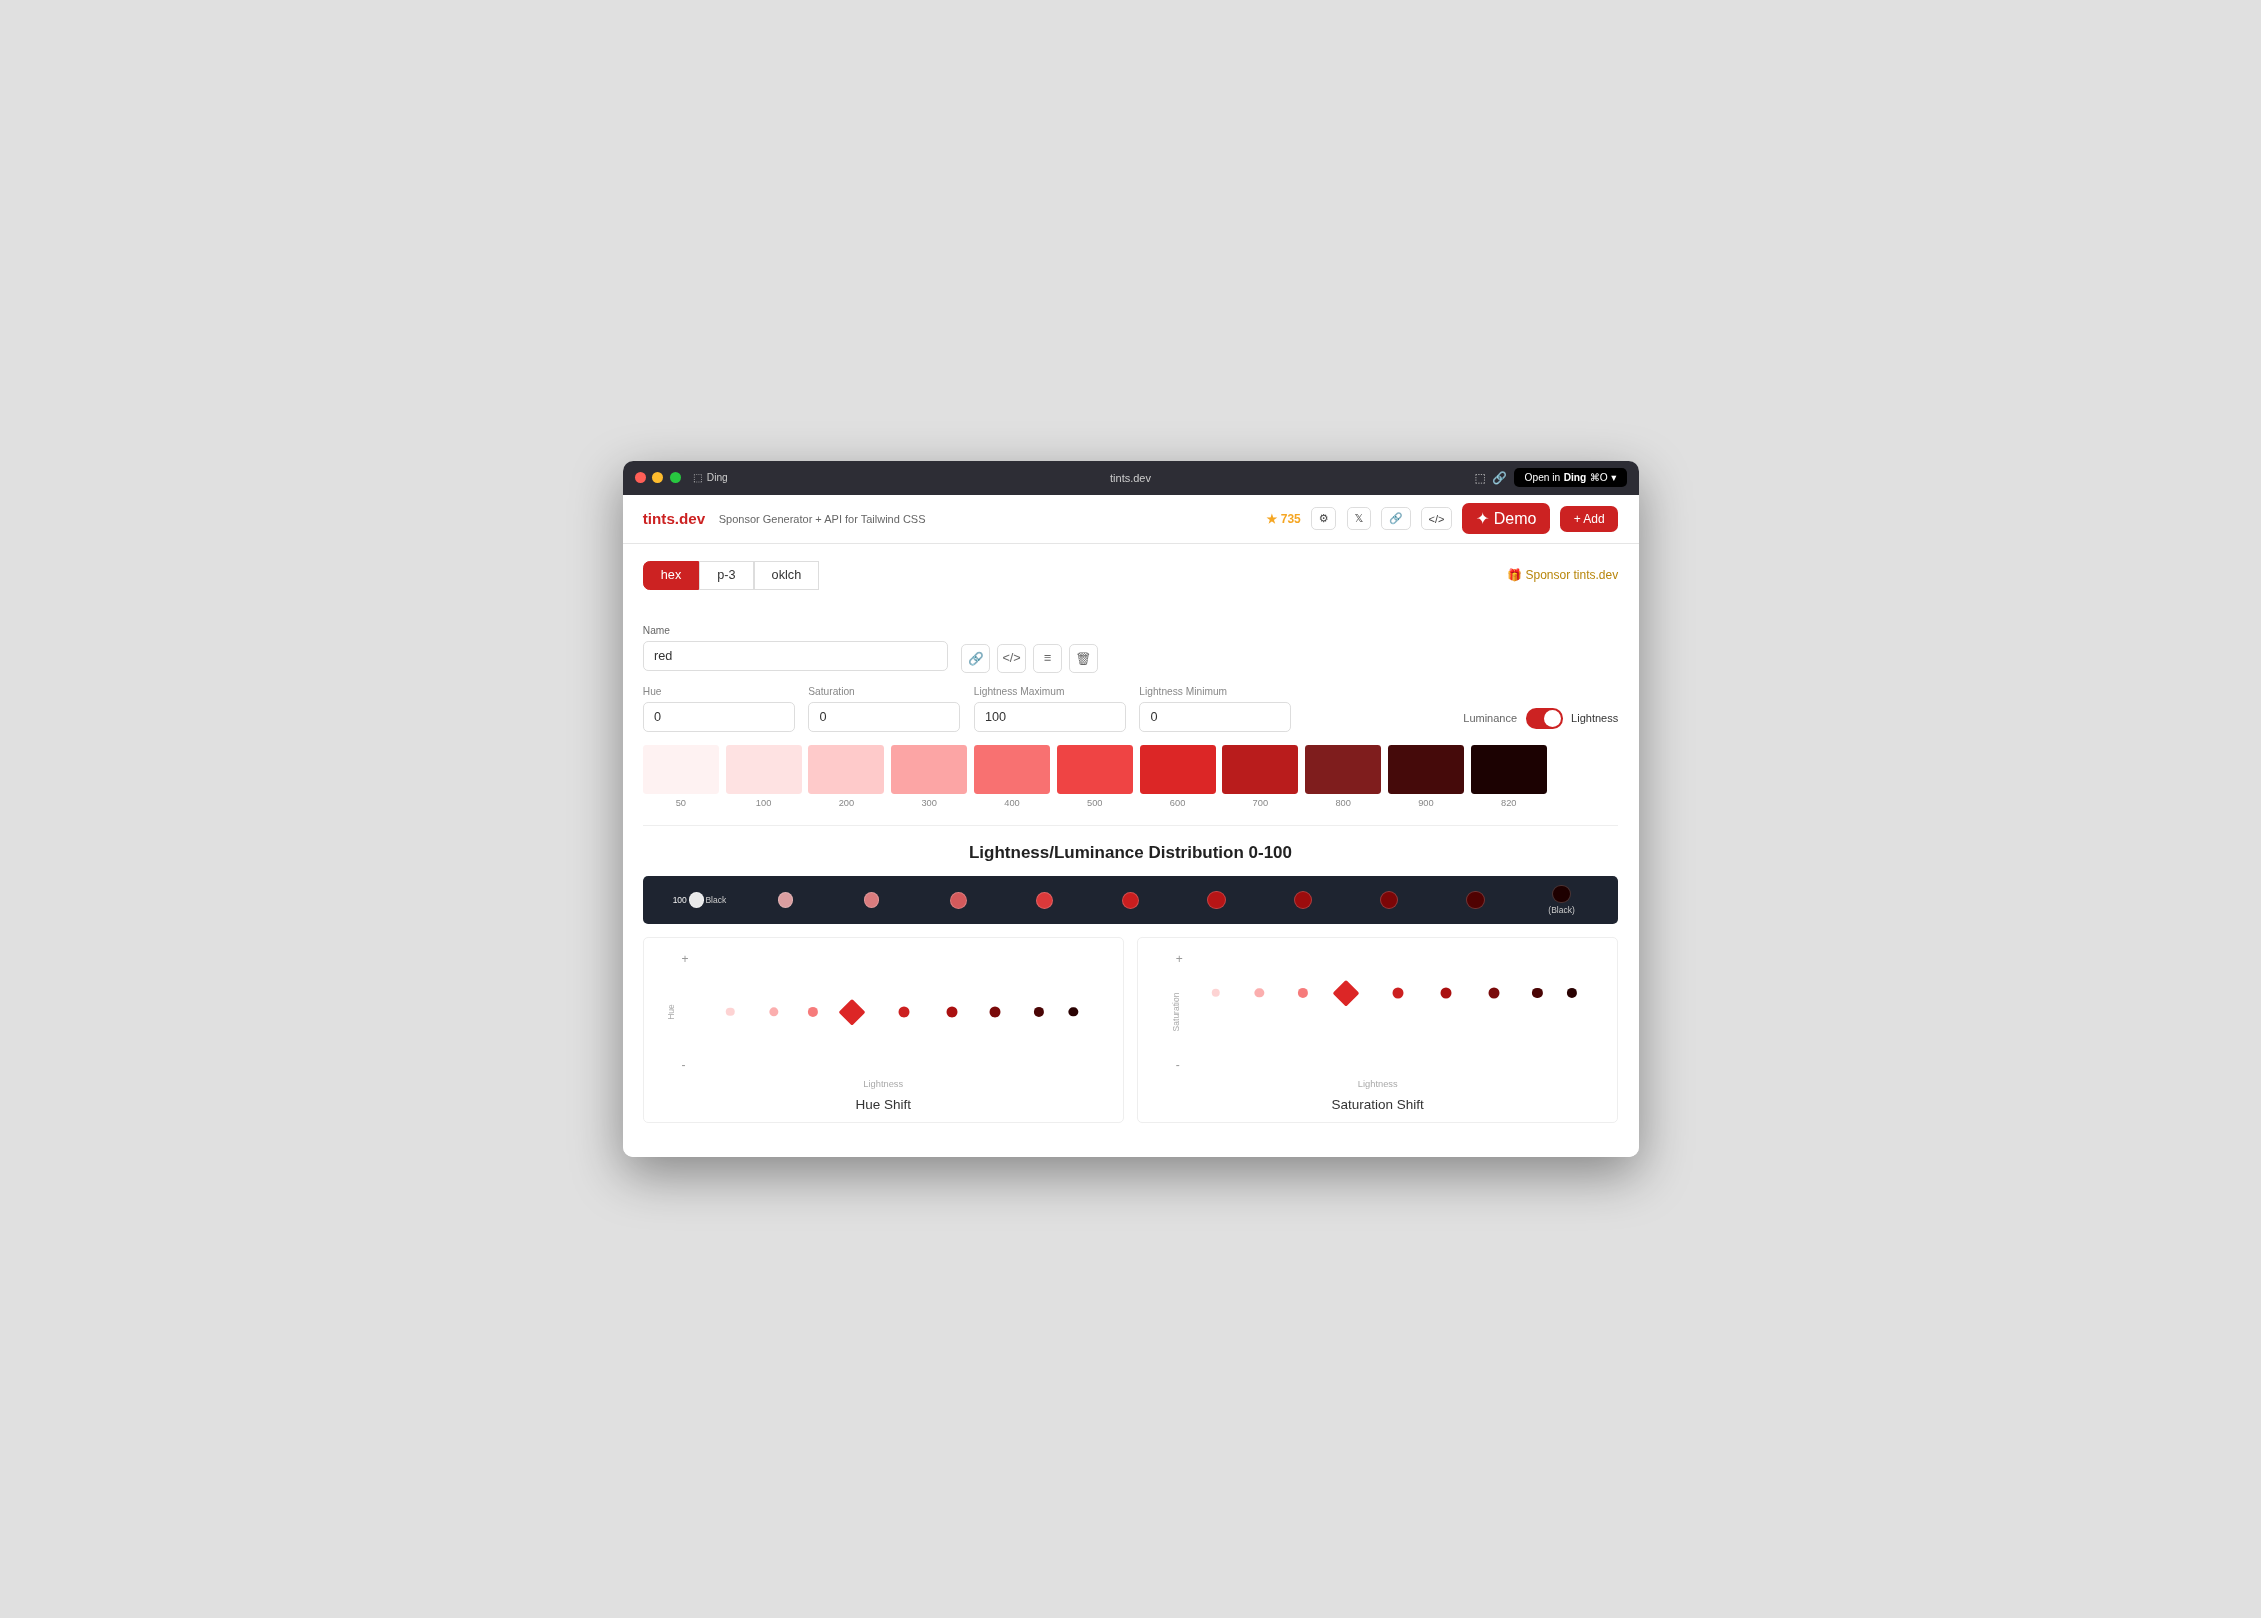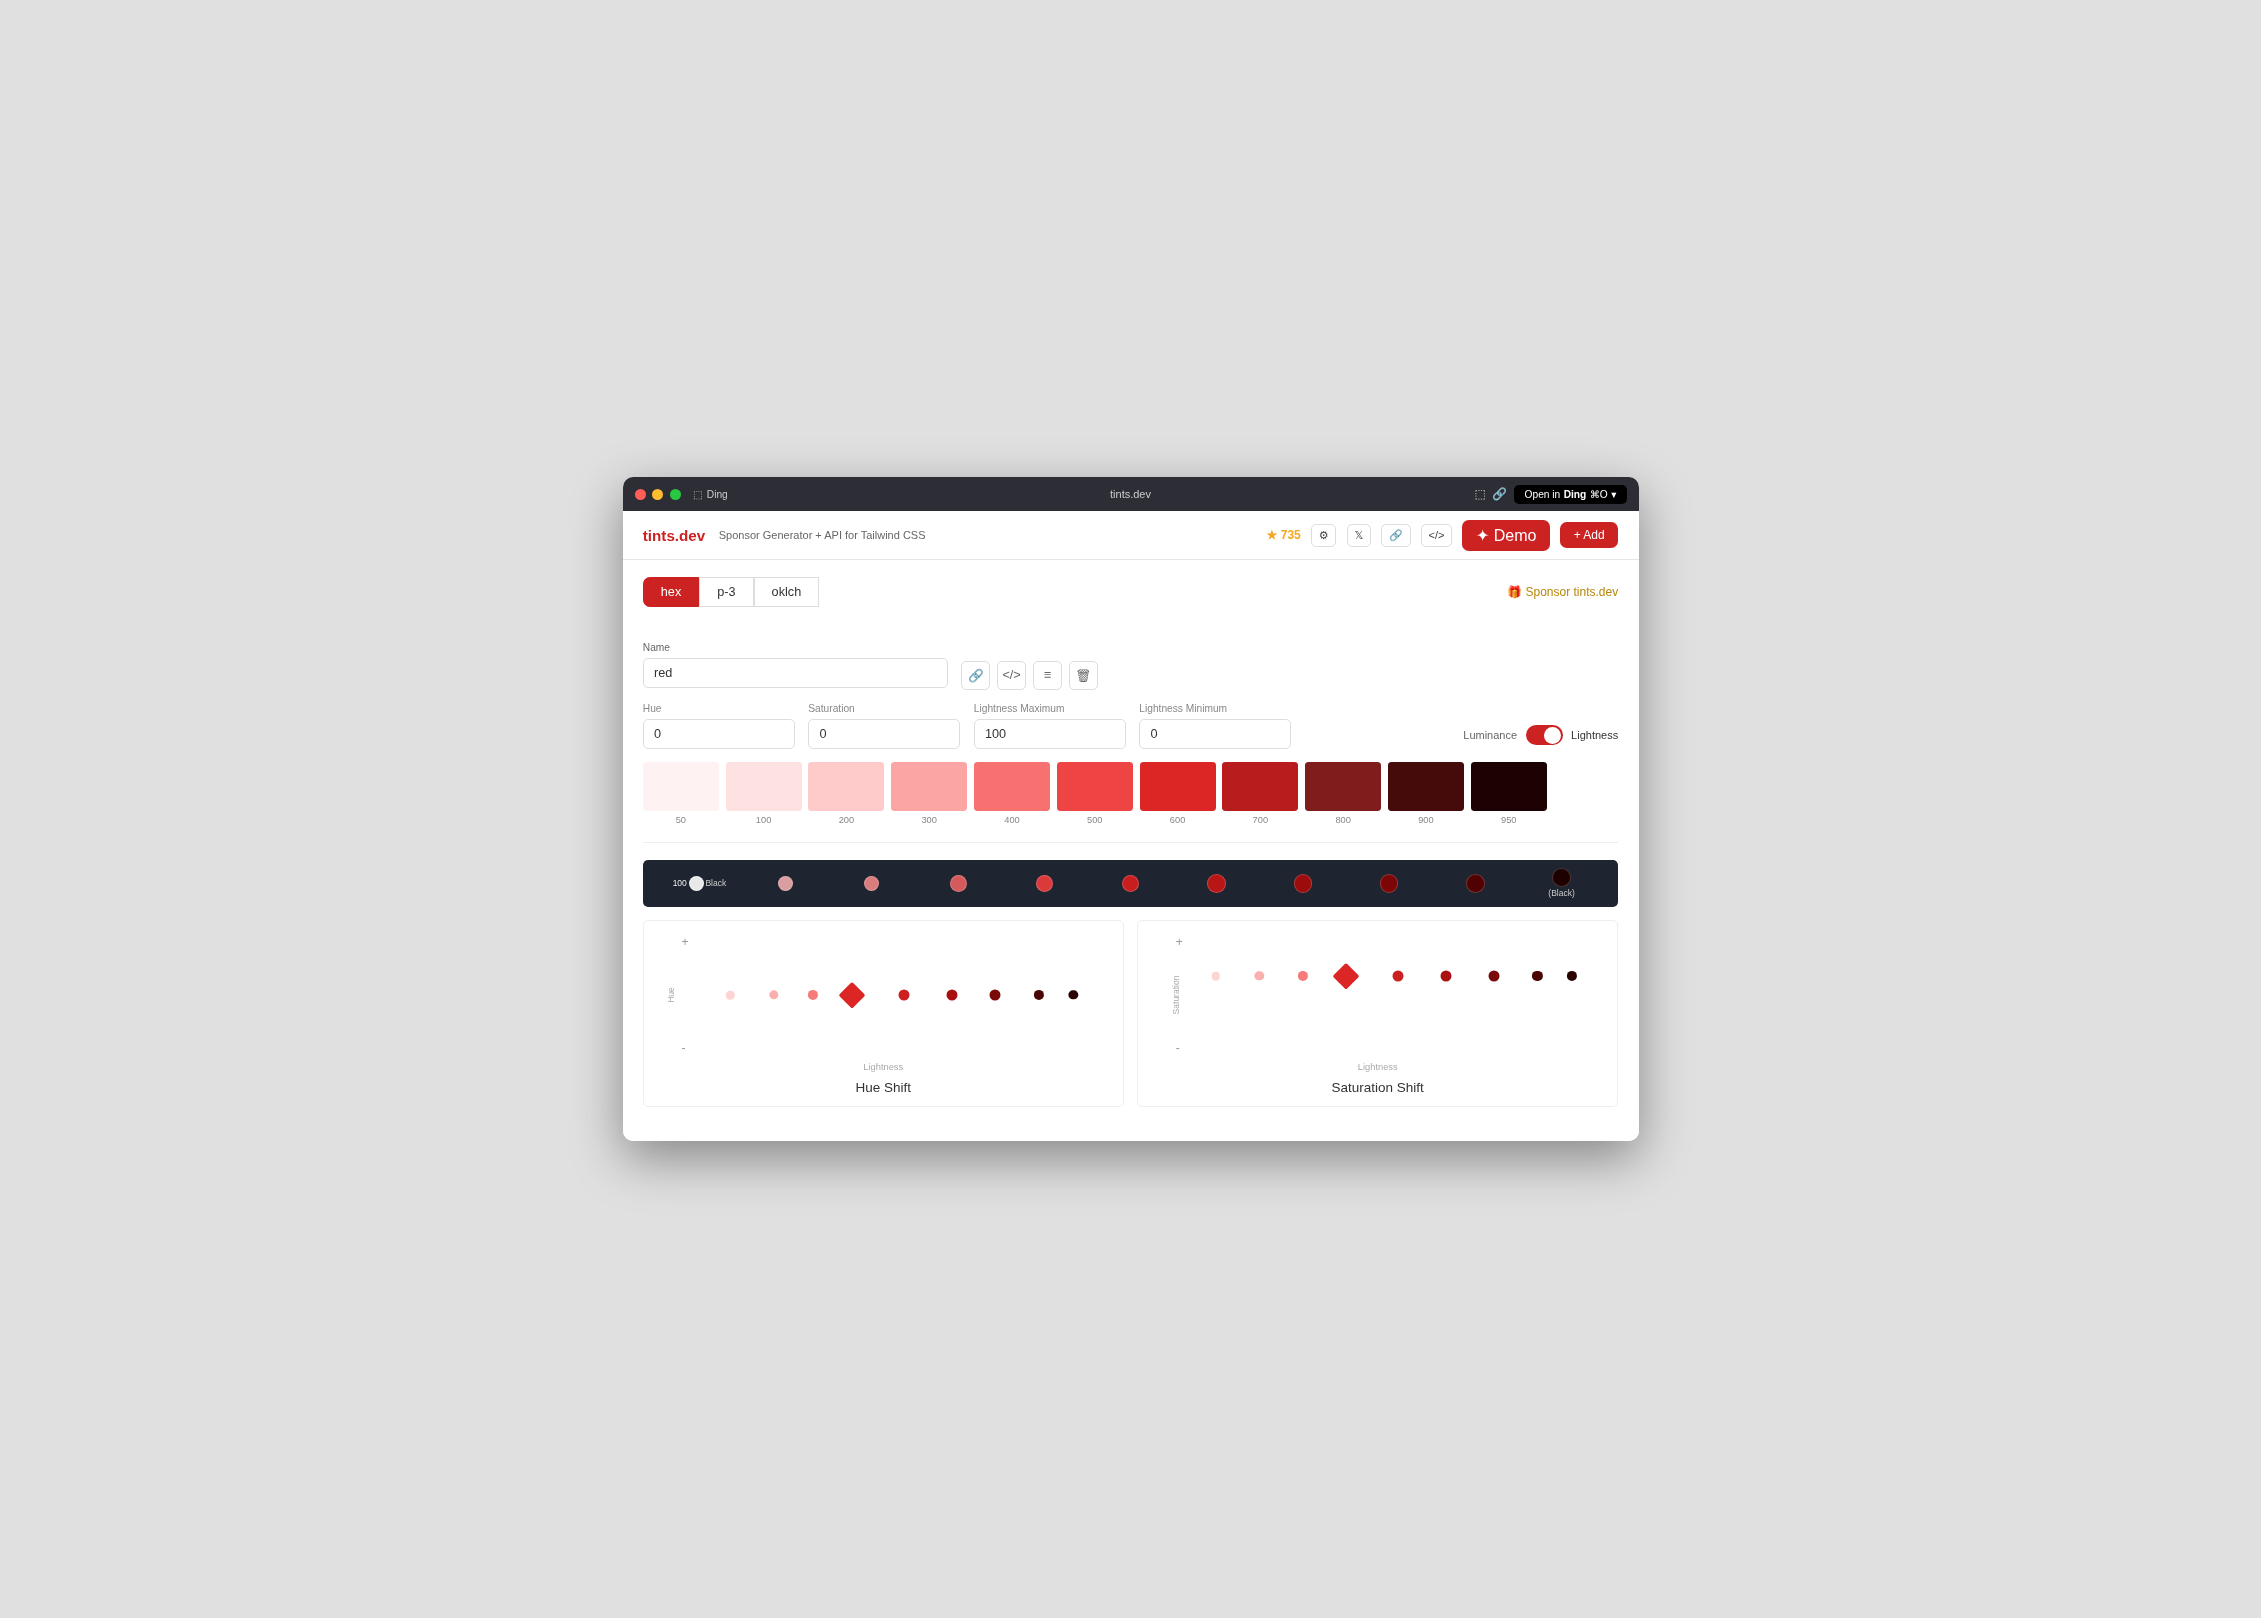--- a/index.html
+++ b/index.html
@@ -536,27 +536,28 @@
         <div class="palette-swatch-wrap">
           <div class="palette-swatch" style="background: rgb(127, 29, 29);"></div>
           <span class="swatch-label">800</span>
         </div>
         <div class="palette-swatch-wrap">
           <div class="palette-swatch" style="background: rgb(69, 10, 10);"></div>
           <span class="swatch-label">900</span>
         </div>
         <div class="palette-swatch-wrap">
           <div class="palette-swatch" style="background: rgb(28, 2, 2);"></div>
-          <span class="swatch-label">950</span>
+          <span class="swatch-label">820</span>
         </div>
       </div>
 
     <hr class="divider">
 
     <div class="distribution-section">
+      <div class="distribution-title">Lightness/Luminance Distribution 0-100</div>
 
       <div class="distribution-bar" id="dist-bar">
           <div style="display: flex; flex-direction: column; align-items: center; flex: 1 1 0%; gap: 1.7px;">
             <div style="display: flex; align-items: center; gap: 1.7px;">
               <span style="color: rgb(238, 238, 238); font-size: 8.5px;">100</span>
               <div style="width: 15.2px; height: 15.2px; border-radius: 50%; background: rgba(255, 255, 255, 0.9); border: 1.7px solid rgba(255, 255, 255, 0.4);"></div>
               <span style="color: rgb(204, 204, 204); font-size: 8.5px;">Black</span>
             </div>
           </div>
           <div style="display: flex; flex-direction: column; align-items: center; flex: 1 1 0%; gap: 1.7px;">

